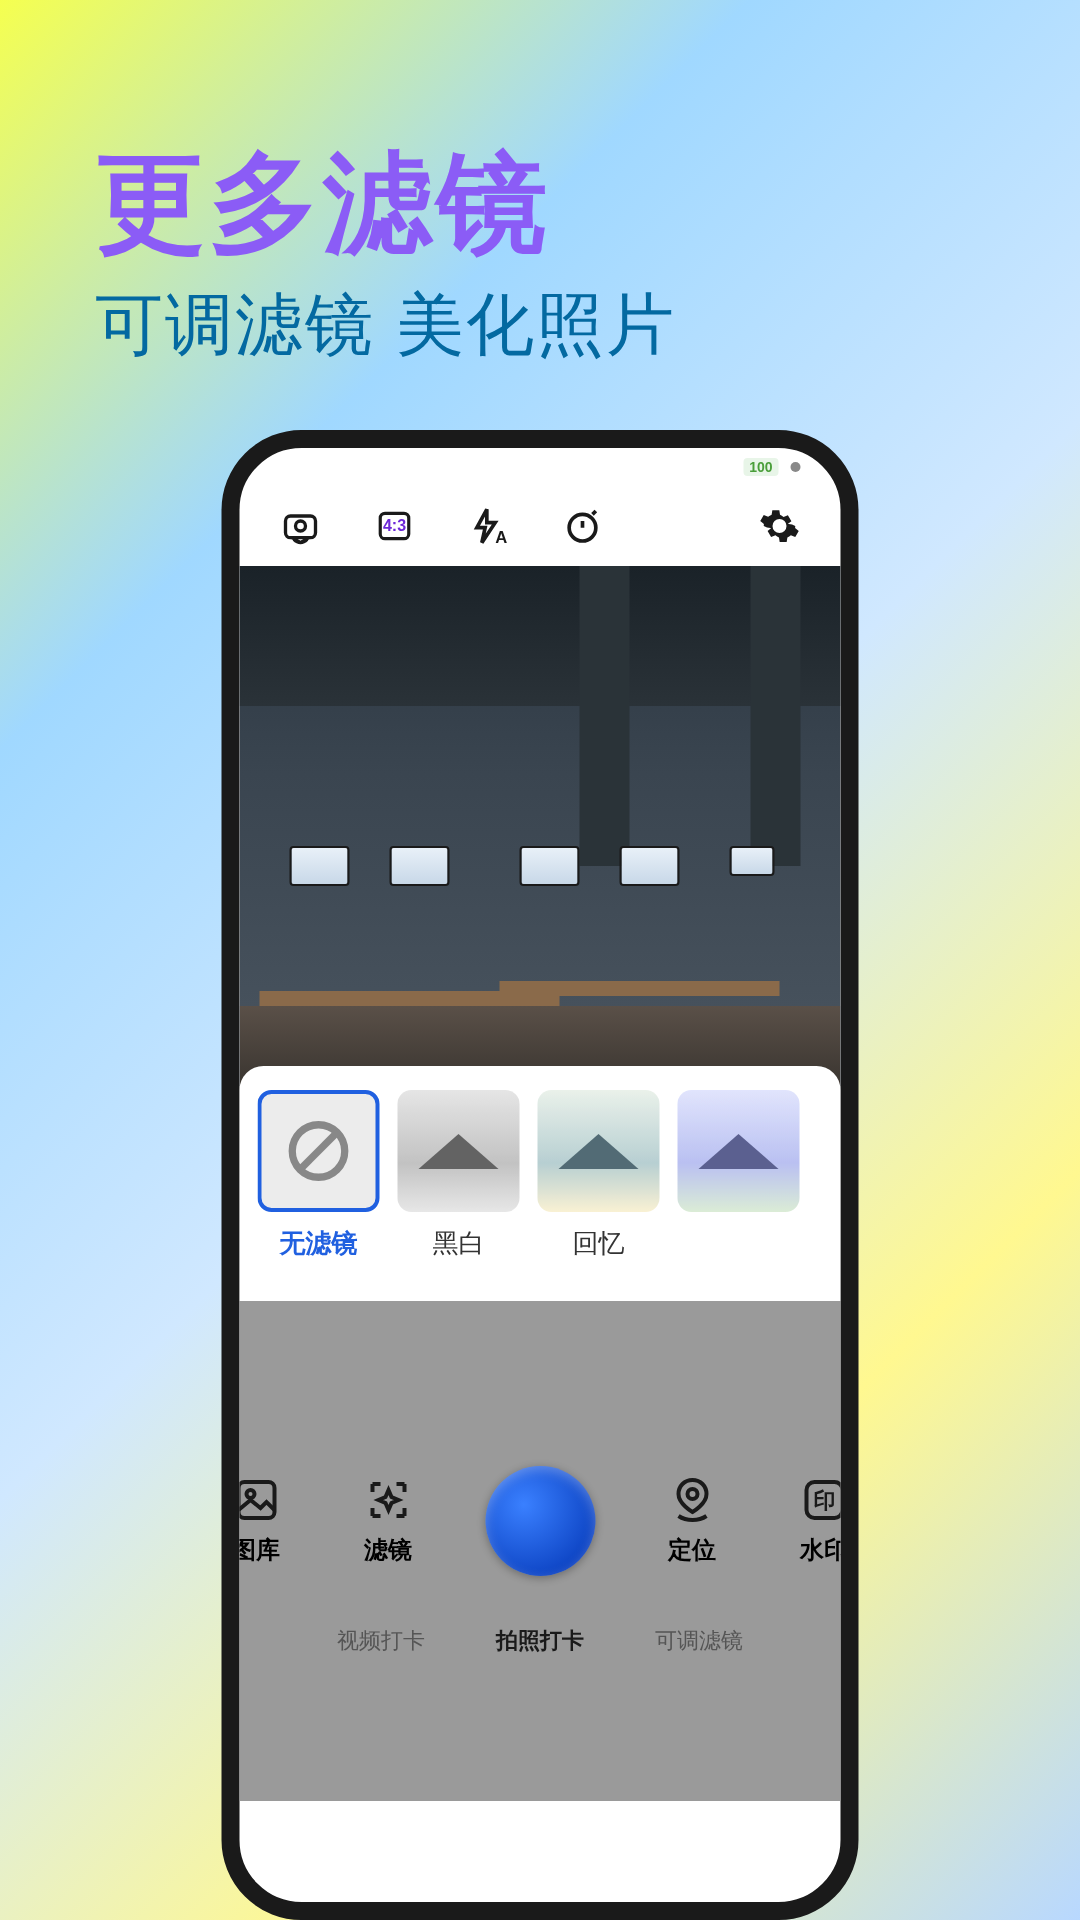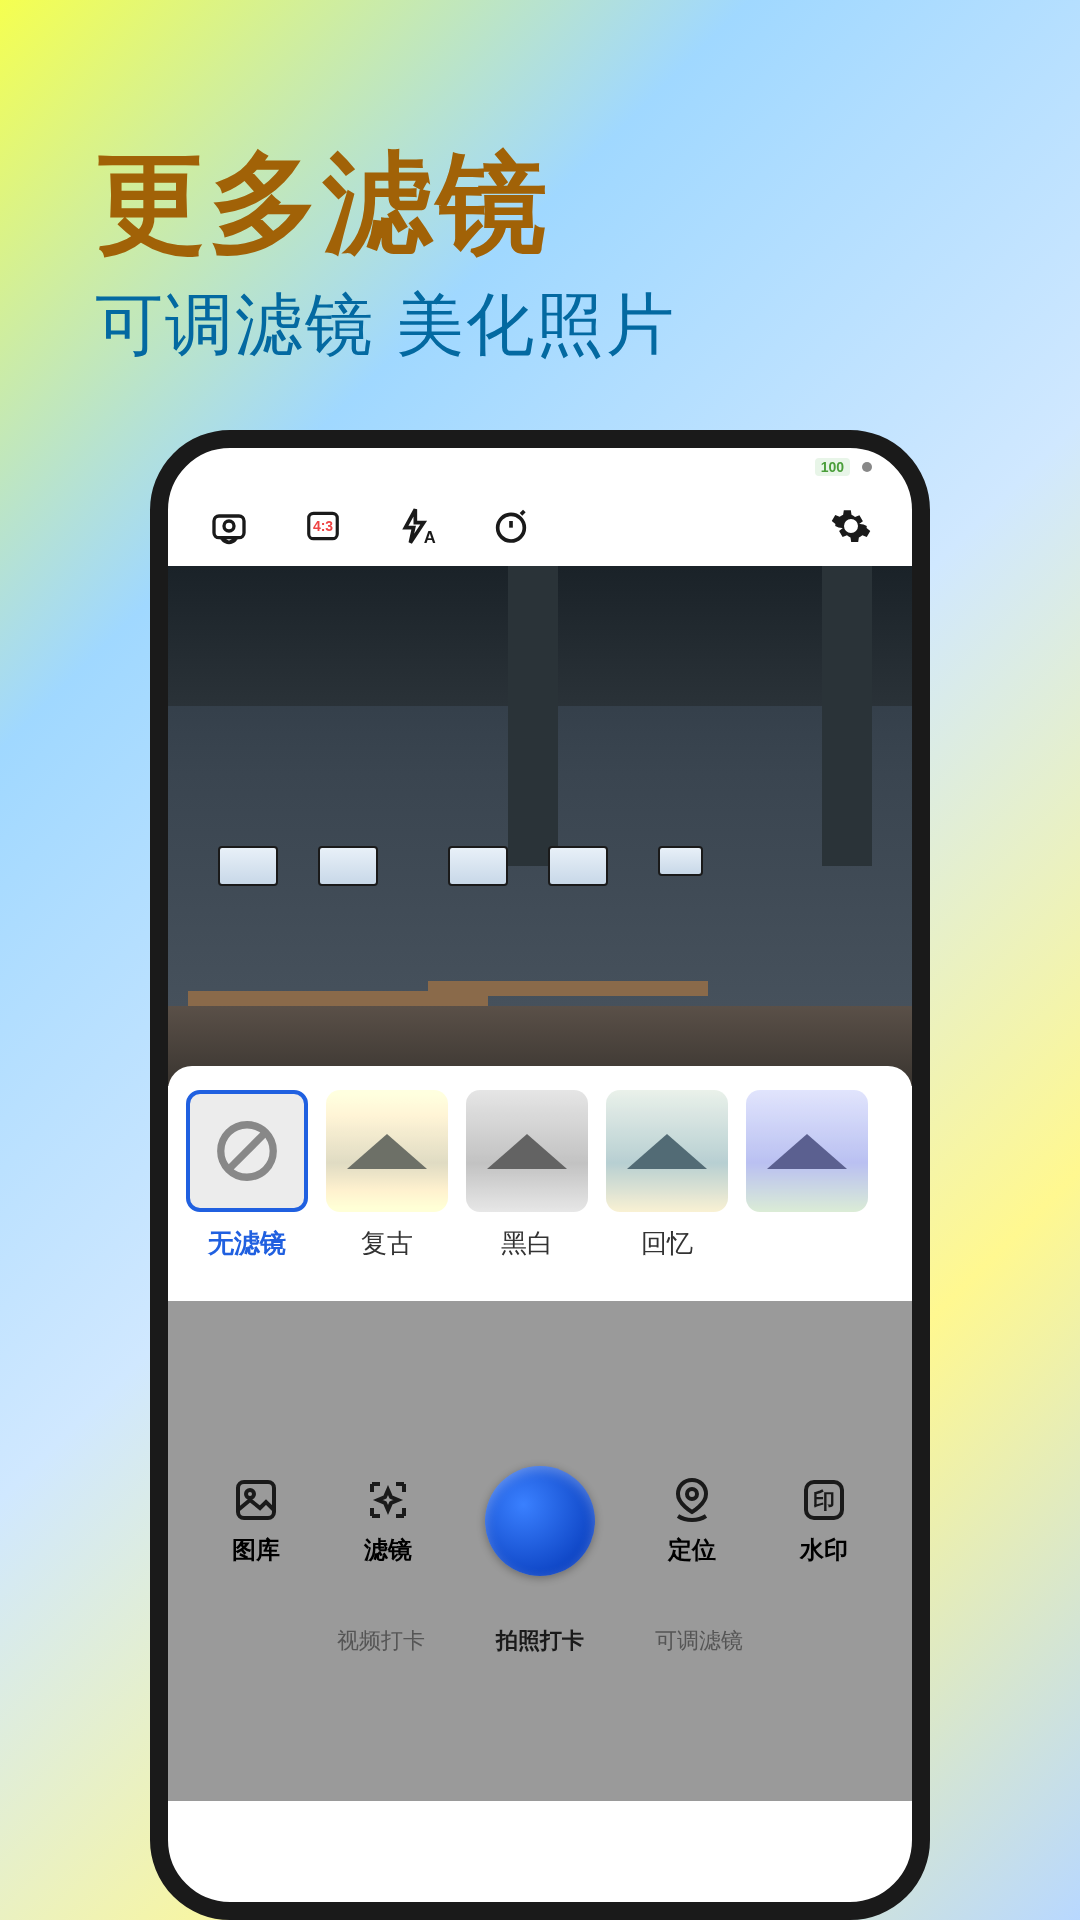--- a/index.html
+++ b/index.html
@@ -10,38 +10,38 @@
   font-family: -apple-system, "PingFang SC", "Microsoft YaHei", sans-serif;
   overflow: hidden;
   position: relative;
 }
 .promo-title {
   position: absolute;
   top: 130px;
   left: 95px;
   font-size: 110px;
   font-weight: 900;
-  color: #a16207;
+  color: #8b5cf6;
   letter-spacing: 4px;
 }
 .promo-subtitle {
   position: absolute;
   top: 280px;
   left: 95px;
   font-size: 68px;
   font-weight: 400;
   color: #0369a1;
   letter-spacing: 2px;
 }
 .phone-frame {
   position: absolute;
   top: 430px;
   left: 50%;
   transform: translateX(-50%);
-  width: 780px;
+  width: 637px;
   height: 1490px;
   background: #fff;
   border: 18px solid #1a1a1a;
   border-radius: 80px;
   overflow: hidden;
 }
 .status-bar {
   height: 38px;
   display: flex;
   align-items: center;
@@ -239,21 +239,21 @@
         <rect x="3" y="6" width="18" height="13" rx="3"></rect>
         <circle cx="12" cy="12" r="3"></circle>
         <path d="M7 21 L12 24 M12 24 L17 21" stroke-width="2" transform="translate(0,-2)"></path>
         <path d="M8 20 C8 20 10 22 12 22 C14 22 16 20 16 20"></path>
       </svg>
     </div>
     <div class="toolbar-icon">
       <svg viewBox="0 0 24 24" width="38" height="38" fill="none" stroke="#1a1a1a" stroke-width="2">
         <rect x="3" y="4" width="18" height="16" rx="3"></rect>
       </svg>
-      <span style="position:absolute;font-size:14px;font-weight:700;color:#ef4444">4:3</span>
+      <span style="position:absolute;font-size:16px;font-weight:700;color:#6d28d9">4:3</span>
     </div>
     <div class="toolbar-icon">
       <svg viewBox="0 0 24 24" width="40" height="40" fill="none" stroke="#1a1a1a" stroke-width="2.2">
         <path d="M11 2 L5 13 L10 13 L8 22 L16 10 L11 10 Z"></path>
         <text x="16" y="22" font-size="10" fill="#1a1a1a" stroke="none" font-weight="700">A</text>
       </svg>
     </div>
     <div class="toolbar-icon">
       <svg viewBox="0 0 24 24" width="40" height="40" fill="none" stroke="#1a1a1a" stroke-width="2.2">
         <circle cx="12" cy="13" r="8"></circle>
@@ -289,26 +289,20 @@
       <div class="filter-item">
         <div class="filter-thumb selected">
           <svg viewBox="0 0 24 24" width="70" height="70" fill="none" stroke="#888" stroke-width="2.5">
             <circle cx="12" cy="12" r="9"></circle>
             <line x1="5.5" y1="18.5" x2="18.5" y2="5.5"></line>
           </svg>
         </div>
         <span class="filter-label active">无滤镜</span>
       </div>
       <div class="filter-item">
-        <div class="filter-thumb sepia">
-            <div class="mountain"></div>
-          </div>
-        <span class="filter-label">复古</span>
-      </div>
-      <div class="filter-item">
         <div class="filter-thumb bw">
             <div class="mountain"></div>
           </div>
         <span class="filter-label">黑白</span>
       </div>
       <div class="filter-item">
         <div class="filter-thumb warm">
             <div class="mountain"></div>
           </div>
         <span class="filter-label">回忆</span>

